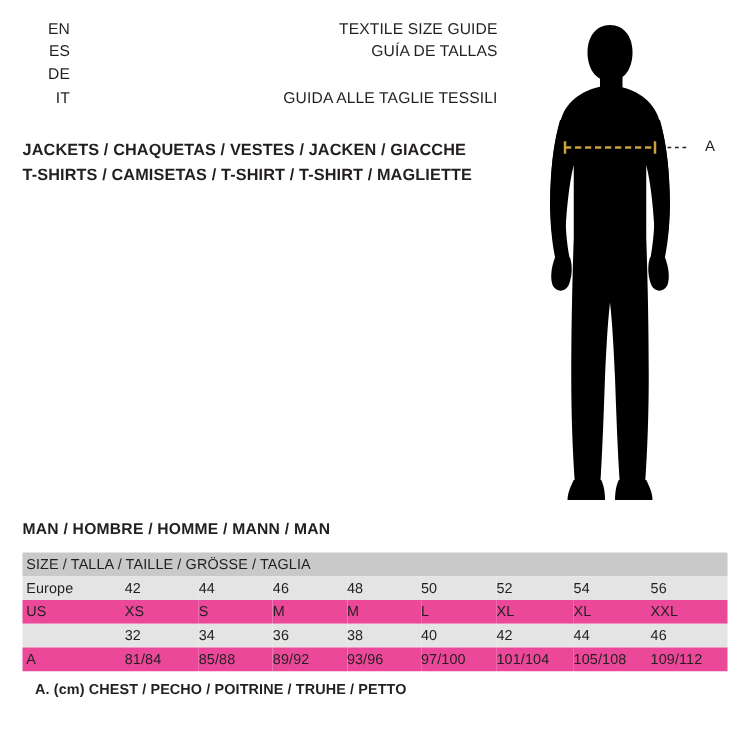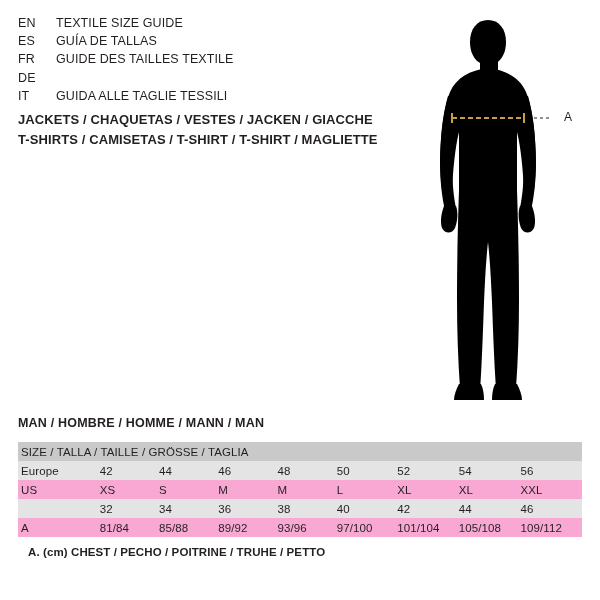--- a/index.html
+++ b/index.html
@@ -25,20 +25,21 @@
     position: absolute;
     left: 18px;
     top: 14px;
     width: 380px;
   }
   .lang-row {
     display: flex;
     font-size: 12.5px;
     line-height: 18.2px;
     letter-spacing: 0.1px;
+    text-align: right;
   }
   .lang-code {
     width: 38px;
     flex: none;
   }
   .lang-text {
     flex: 1;
   }
 
   
@@ -107,21 +108,21 @@
     background: #c9c9c9;
   }
   .row-head td {
     font-weight: bold;
     letter-spacing: 0.1px;
   }
   .row-alt {
     background: #e4e4e4;
   }
   .row-plain {
-    background: #f9a8d4;
+    background: #ec4899;
   }
   .col-label {
     width: 88px;
     padding-left: 3px !important;
   }
   .cell {
     width: 66px;
     margin-left: 44px;
   }
   .footnote {
@@ -139,24 +140,20 @@
 <div class="page">
 
   <div class="lang-block">
     <div class="lang-row">
       <span class="lang-code">EN</span>
       <span class="lang-text">TEXTILE SIZE GUIDE</span>
     </div>
     <div class="lang-row">
       <span class="lang-code">ES</span>
       <span class="lang-text">GUÍA DE TALLAS</span>
-    </div>
-    <div class="lang-row">
-      <span class="lang-code">FR</span>
-      <span class="lang-text">GUIDE DES TAILLES TEXTILE</span>
     </div>
     <div class="lang-row">
       <span class="lang-code">DE</span>
     </div>
     <div class="lang-row">
       <span class="lang-code">IT</span>
       <span class="lang-text">GUIDA ALLE TAGLIE TESSILI</span>
     </div>
   </div>
 

